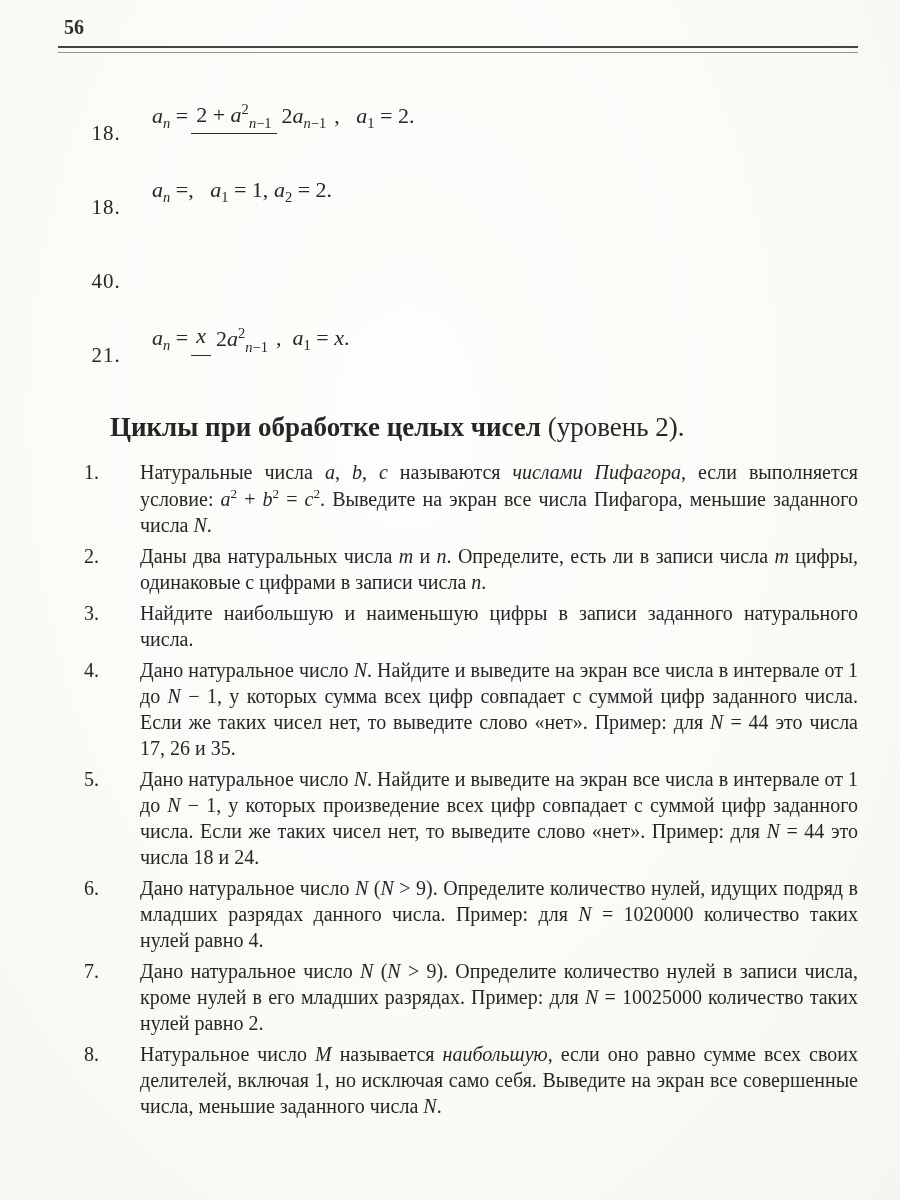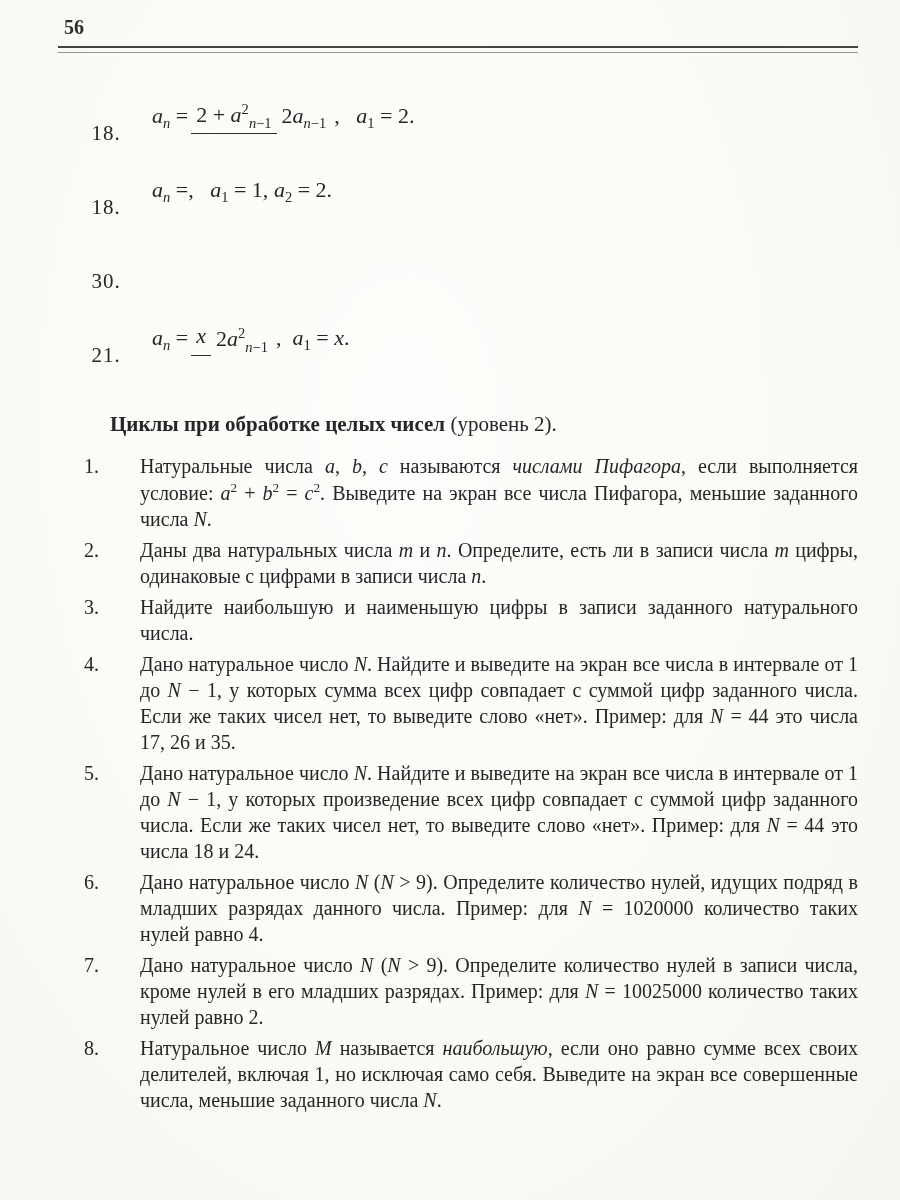--- a/index.html
+++ b/index.html
@@ -35,21 +35,21 @@
   .fbody em { font-style: italic; }
   .fbody sup { font-size: 66%; }
   .fbody sub { font-size: 66%; }
   .frac {
     display: inline-flex; flex-direction: row;
     margin: 0 3px; line-height: 1.18; text-align: center;
   }
   .frac .top { padding: 0 5px 2px; border-bottom: 1.6px solid #2c2c2c; }
   .frac .bot { padding: 2px 5px 0; }
   
-  .heading { margin: 44px 42px 16px 110px; font-size: 21px; }
+  .heading { margin: 44px 42px 16px 110px; font-size: 27px; }
   .heading .bold { font-weight: bold; }
   
   .problems { margin-left: 60px; width: 798px; font-size: 20px; }
   .problem { display: flex; margin-bottom: 5px; }
   .pnum {
     flex: none; width: 50px; box-sizing: border-box;
     padding-right: 11px; text-align: right; line-height: 1.3;
   }
   .ptext { flex: 1; text-align: justify; line-height: 1.3; margin-left: 30px; }
   .ptext em { font-style: italic; }
@@ -78,21 +78,21 @@
         </span>
       </div>
       <div class="formula">
         <span class="fnum">18.</span>
         <span class="fbody">
           <span class="mtext"><em>a</em><sub><em>n</em></sub> = </span>
           <span class="mtext">,&nbsp;&nbsp; <em>a</em><sub>1</sub> = 1, <em>a</em><sub>2</sub> = 2.</span>
         </span>
       </div>
       <div class="formula">
-        <span class="fnum">30.</span>
+        <span class="fnum">40.</span>
       </div>
       <div class="formula">
         <span class="fnum">21.</span>
         <span class="fbody">
           <span class="mtext"><em>a</em><sub><em>n</em></sub> = </span>
           <span class="frac">
             <span class="top"><em>x</em></span>
             <span class="bot">2<em>a</em><sup>2</sup><sub><em>n</em>−1</sub></span>
           </span>
           <span class="mtext">,&nbsp; <em>a</em><sub>1</sub> = <em>x</em>.</span>

